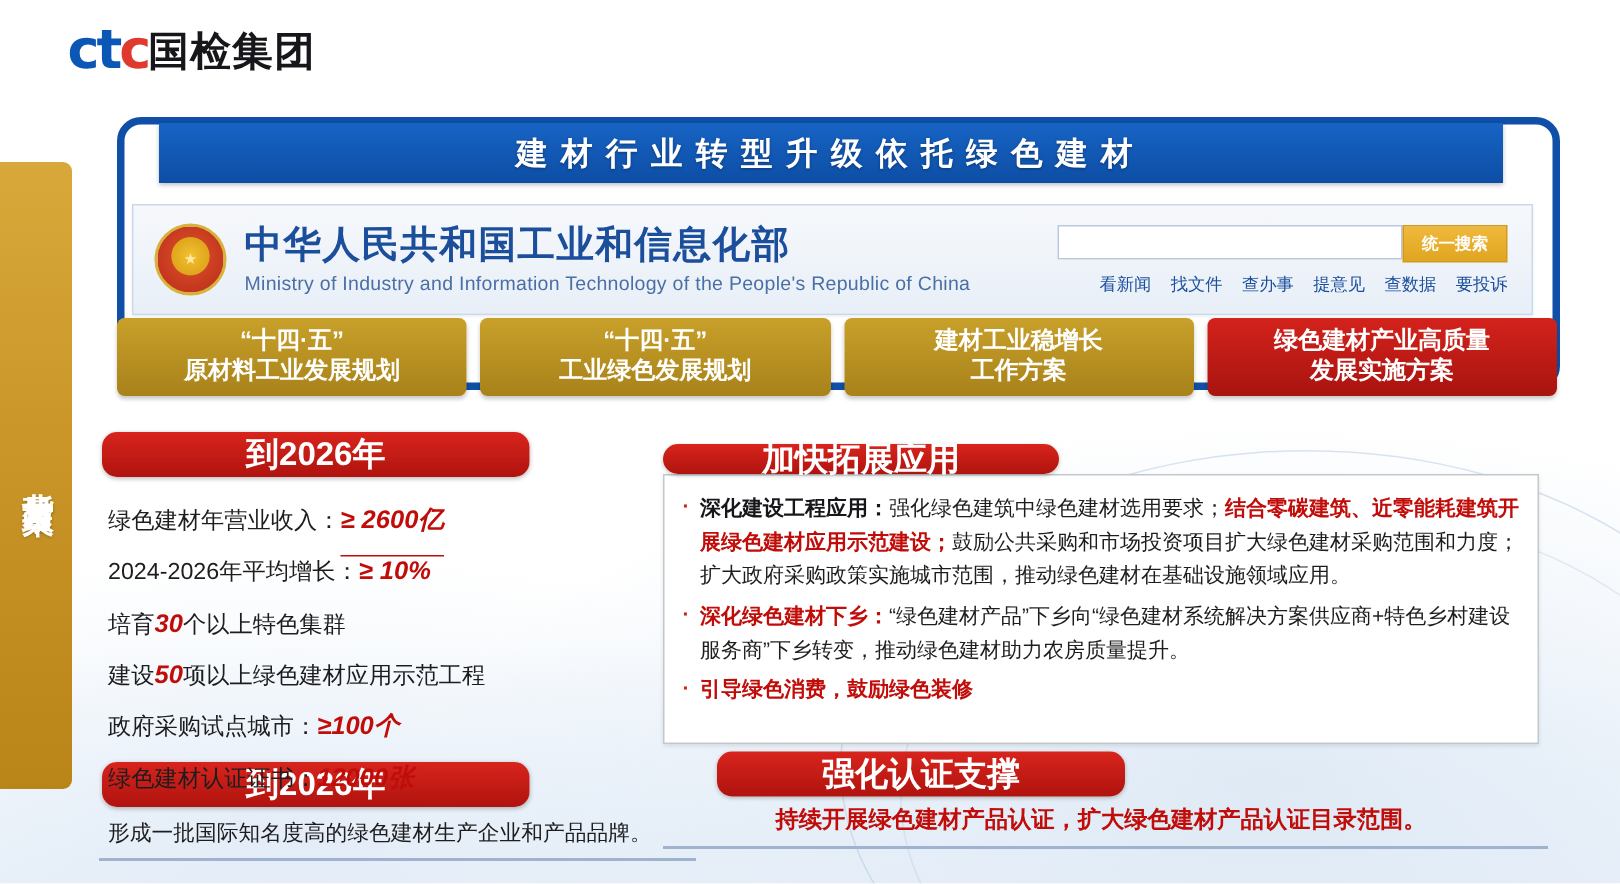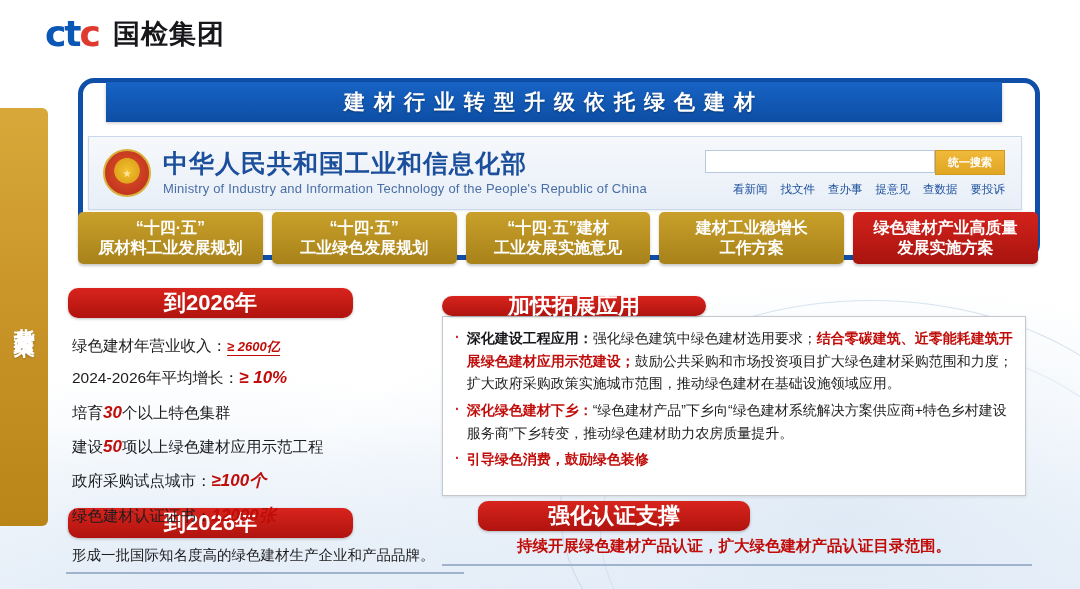--- a/index.html
+++ b/index.html
@@ -38,21 +38,21 @@
     color:#fff;font-size:21px;font-weight:bold;
     letter-spacing:2px;
     writing-mode:vertical-rl;
     text-orientation:upright;
     line-height:1.65;
     text-shadow:0 1px 2px rgba(0,0,0,.2);
   }
   
   .logo{
     position:absolute;left:45px;top:16px;z-index:5;
-    display:flex;align-items:center;gap:14px;
+    display:flex;align-items:center;
   }
   .logo-mark{
     font-size:36px;font-weight:bold;color:#0a57b5;
     font-family:"DejaVu Sans",sans-serif;letter-spacing:-2px;
     line-height:1;
   }
   .logo-mark span.c{color:#0a57b5}
   .logo-mark span.t{color:#0a57b5}
   .logo-mark span.c2{color:#e03a2f}
   .logo-text{font-size:27px;font-weight:bold;color:#17171b;letter-spacing:1px;}
@@ -139,22 +139,22 @@
   #hdr-2026b{left:68px;top:508px;width:285px;height:30px;}
   #hdr-apply{left:442px;top:296px;width:264px;height:20px;}
   #hdr-cert{left:478px;top:501px;width:272px;height:30px;}
 
   .left-list{
     position:absolute;left:72px;top:330px;width:370px;z-index:6;
     font-size:15.5px;color:#1d1d1f;line-height:2.02;
   }
   .left-list .row{white-space:nowrap;}
   .em-red{color:#c00d0a;font-weight:bold;font-style:italic;font-size:17px;}
-  .em-red-u{color:#c00d0a;font-weight:bold;font-style:italic;font-size:13px;
-            border-bottom:1.5px solid #c00d0a;padding-bottom:1px;}
+  .em-red-u{color:#c00d0a;font-weight:bold;font-style:italic;font-size:17px;
+            border-bottom:1.5px solid #c00d0a;padding-bottom:14px;}
   .bottom-note{
     position:absolute;left:72px;top:546px;width:420px;z-index:6;
     font-size:14.5px;color:#1d1d1f;
   }
   .under-line{
     position:absolute;left:66px;top:572px;width:398px;height:2px;
     background:#9fb4cc;z-index:5;
   }
   
   .panel{
@@ -227,24 +227,20 @@
 <div class="tabs">
   <div class="tab gold">
     <div>“十四·五”</div>
     <div>原材料工业发展规划</div>
   </div>
   <div class="tab gold">
     <div>“十四·五”</div>
     <div>工业绿色发展规划</div>
   </div>
   <div class="tab gold">
-    <div>“十四·五”建材</div>
-    <div>工业发展实施意见</div>
-  </div>
-  <div class="tab gold">
     <div>建材工业稳增长</div>
     <div>工作方案</div>
   </div>
   <div class="tab red">
     <div>绿色建材产业高质量</div>
     <div>发展实施方案</div>
   </div>
 </div>
 
 <div class="hdr" id="hdr-2026a">到2026年</div>

